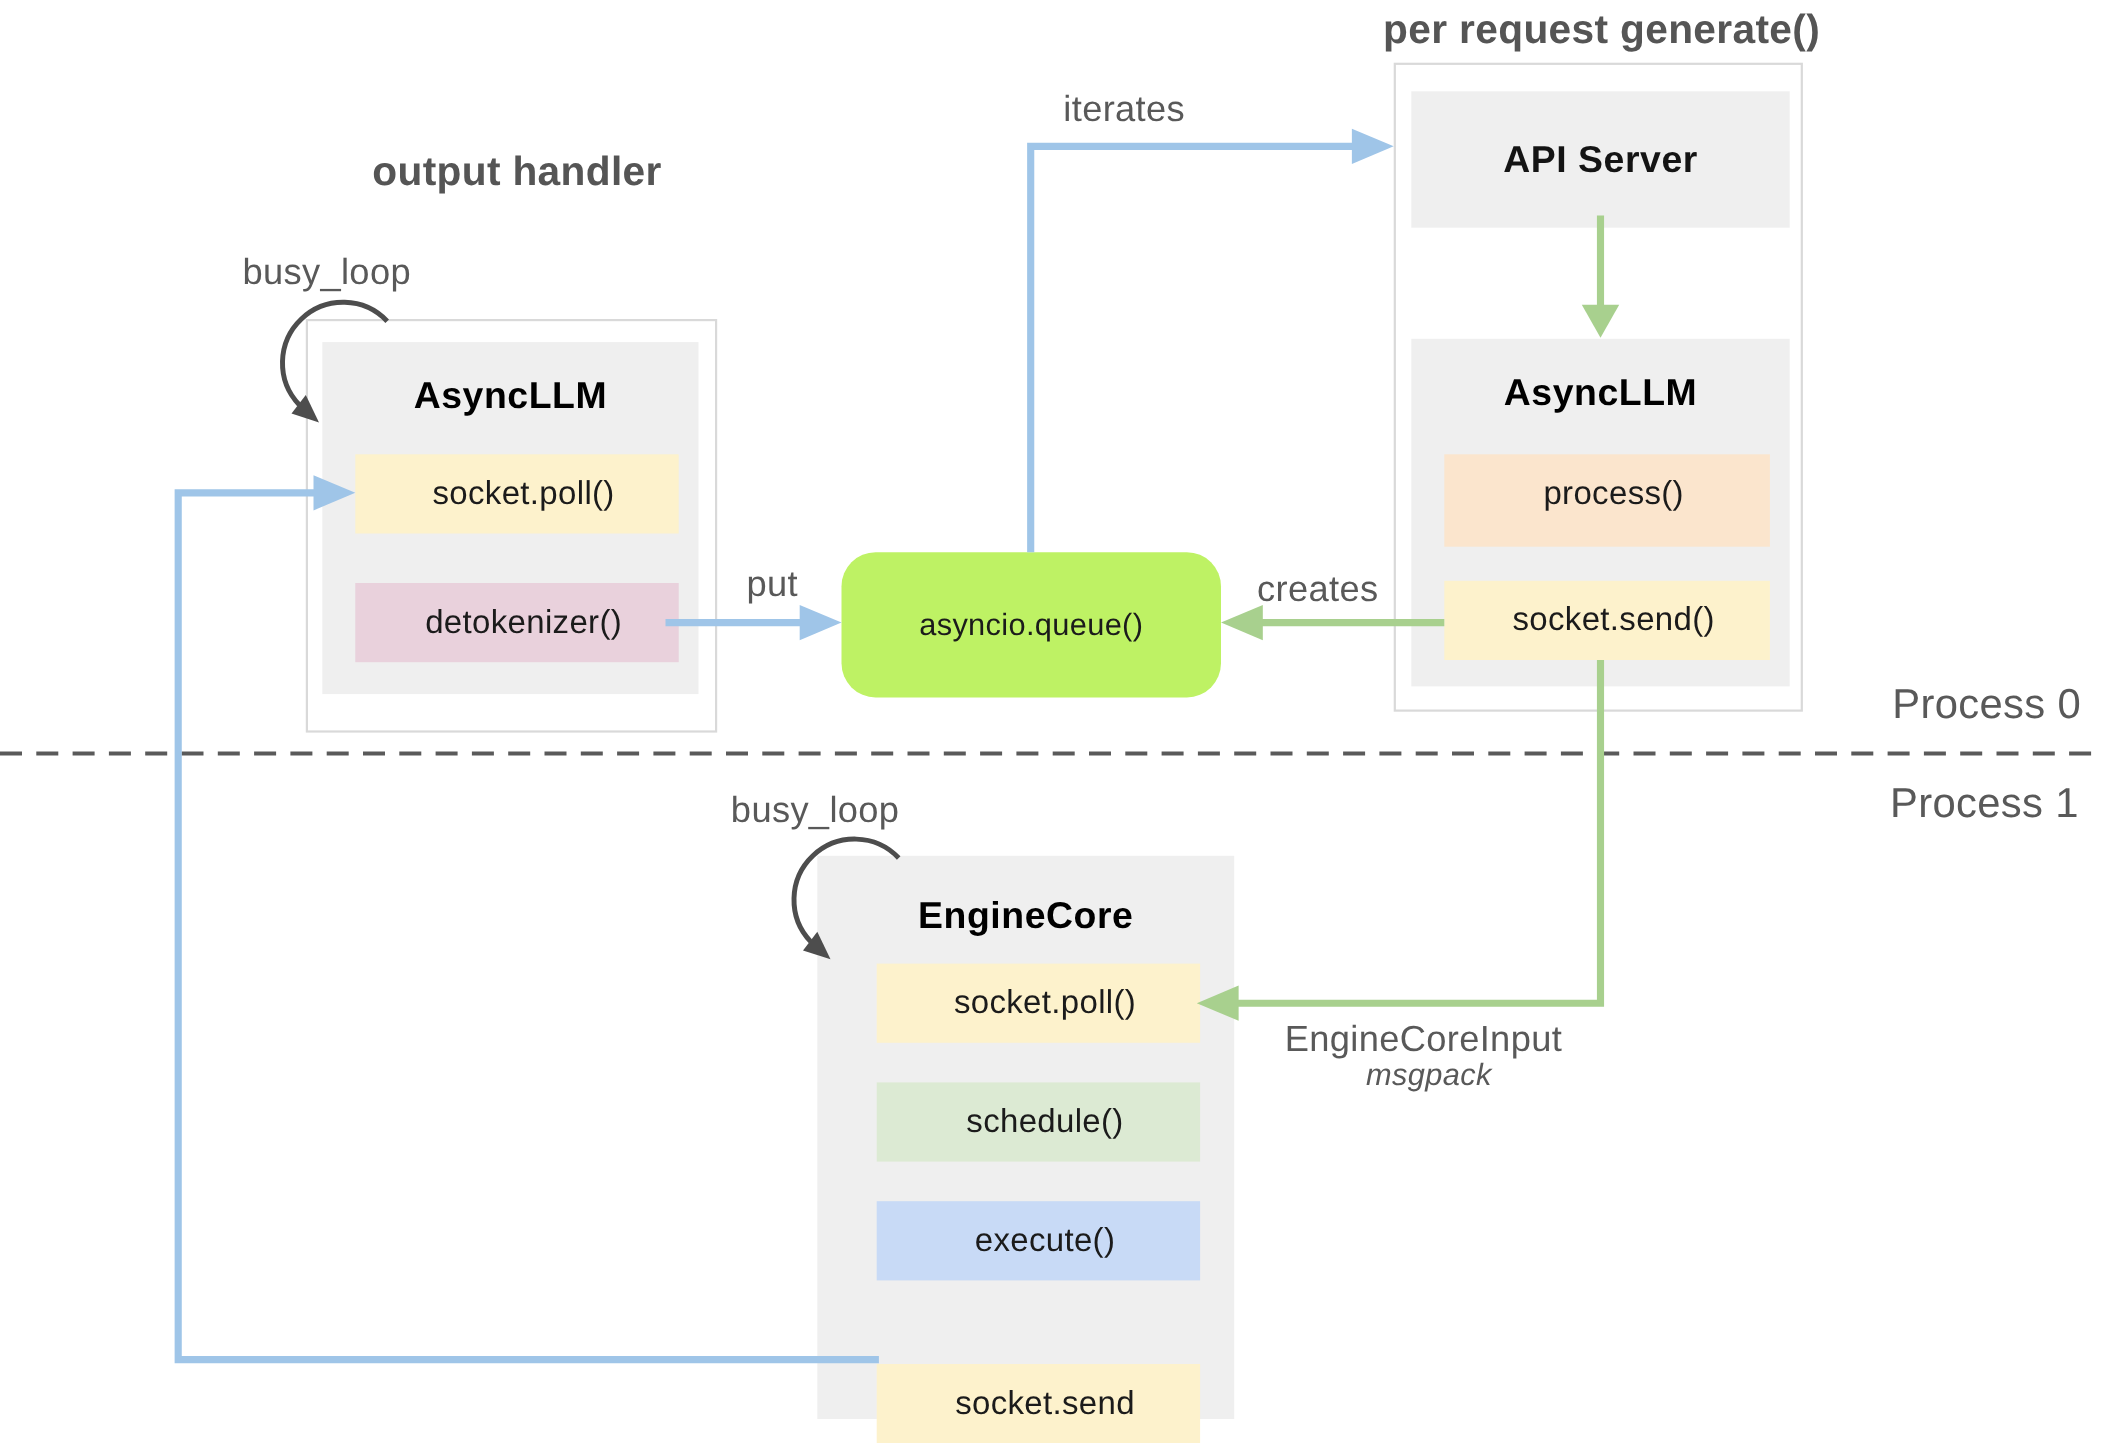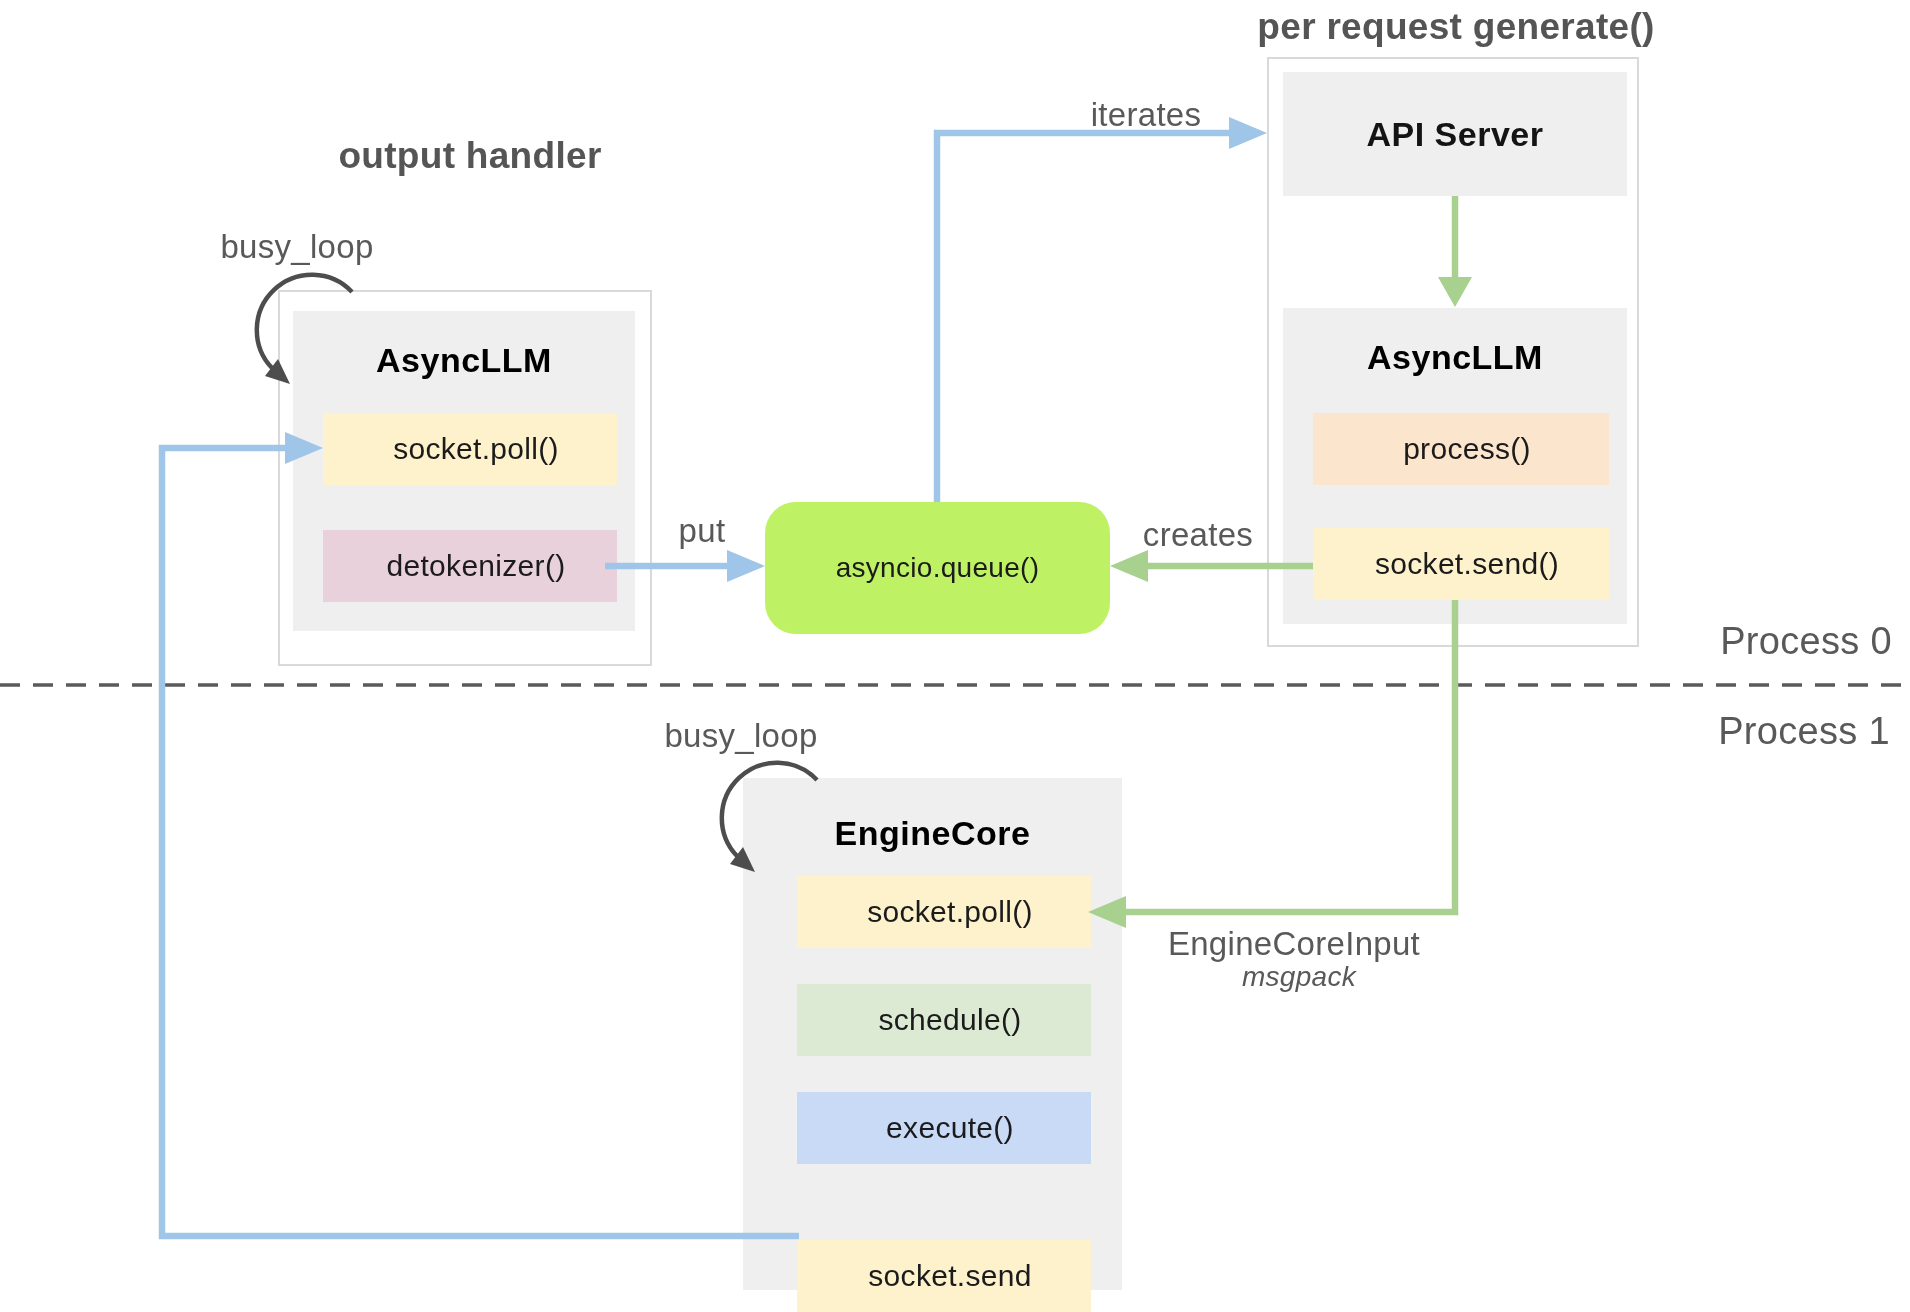--- a/index.html
+++ b/index.html
@@ -6,59 +6,59 @@
   body{font-family:"Liberation Sans", sans-serif;}
   .canvas{position:relative;width:1910px;height:1312px;background:#ffffff;overflow:hidden;}
 
   .overlay{position:absolute;left:0;top:0;width:1910px;height:1312px;pointer-events:none;z-index:5;}
 
   .outer-box{position:absolute;background:#ffffff;border:2px solid #d9d9d9;box-sizing:border-box;z-index:1;}
   .gray-box{position:absolute;background:#efefef;z-index:2;}
   .box-title{position:absolute;left:0;width:100%;text-align:center;font-weight:700;font-size:34px;color:#000000;letter-spacing:.5px;}
   .method{position:absolute;text-align:center;font-size:30px;color:#1b1b1b;letter-spacing:.3px;padding-left:12px;}
   .queue-box{position:absolute;background:#bef264;display:flex;align-items:center;justify-content:center;font-size:28px;color:#1b1b1b;z-index:2;letter-spacing:.3px;border-radius:31px;}
-  .api-box{display:flex;align-items:center;justify-content:center;}
+  .api-box{display:flex;align-items:center;justify-content:center;margin-top:11px;}
 
   .lbl{position:absolute;transform:translate(-50%,-50%);white-space:nowrap;color:#595959;font-size:33px;font-weight:500;z-index:6;letter-spacing:.3px;}
   .lbl-bold{font-weight:700;font-size:37px;color:#555555;}
   .lbl-proc{font-size:38px;font-weight:400;}
   .lbl-italic{font-style:italic;font-size:28px;font-weight:400;}
 </style>
 </head>
 <body>
 
 <div class="canvas">
 
   <div class="lbl lbl-bold" style="left:470px;top:156px;">output handler</div>
   <div class="lbl lbl-bold" style="left:1456px;top:27px;">per request generate()</div>
 
   <div class="lbl" style="left:297px;top:247px;">busy_loop</div>
   <div class="lbl" style="left:741px;top:736px;">busy_loop</div>
-  <div class="lbl" style="left:1146px;top:99px;margin-top:16px;">iterates</div>
+  <div class="lbl" style="left:1022px;top:99px;">iterates</div>
   <div class="lbl" style="left:702px;top:531px;">put</div>
   <div class="lbl" style="left:1198px;top:535px;">creates</div>
   <div class="lbl lbl-proc" style="left:1806px;top:641px;">Process 0</div>
   <div class="lbl lbl-proc" style="left:1804px;top:731px;">Process 1</div>
   <div class="lbl" style="left:1294px;top:944px;">EngineCoreInput</div>
   <div class="lbl lbl-italic" style="left:1299px;top:977px;">msgpack</div>
 
   <div class="outer-box" style="left:278px;top:290px;width:374px;height:376px;"></div>
   <div class="gray-box" style="left:293px;top:311px;width:342px;height:320px;">
     <div class="box-title" style="top:30px;">AsyncLLM</div>
     <div class="method" style="left: 30px; top: 102px; width: 282px; height: 72px; line-height: 72px; background: rgb(253, 242, 204);">socket.poll()</div>
     <div class="method" style="left: 30px; top: 219px; width: 282px; height: 72px; line-height: 72px; background: rgb(233, 209, 220);">detokenizer()</div>
   </div>
 
   <div class="queue-box" style="left:765px;top:502px;width:345px;height:132px;">asyncio.queue()</div>
 
   <div class="outer-box" style="left:1267px;top:57px;width:372px;height:590px;"></div>
   <div class="gray-box api-box" style="left:1283px;top:72px;width:344px;height:124px;font-weight:700;font-size:34px;color:#141414;letter-spacing:.5px;">API Server</div>
   <div class="gray-box" style="left:1283px;top:308px;width:344px;height:316px;">
     <div class="box-title" style="top:30px;">AsyncLLM</div>
-    <div class="method" style="left: 30px; top: 105px; width: 284px; height: 72px; line-height: 72px; background: rgb(251, 229, 205);">process()</div>
+    <div class="method" style="left: 30px; top: 105px; width: 284px; height: 84px; line-height: 72px; background: rgb(251, 229, 205);">process()</div>
     <div class="method" style="left: 30px; top: 220px; width: 284px; height: 72px; line-height: 72px; background: rgb(253, 242, 204);">socket.send()</div>
   </div>
 
   <div class="gray-box" style="left:743px;top:778px;width:379px;height:512px;">
     <div class="box-title" style="top:36px;">EngineCore</div>
     <div class="method" style="left: 54px; top: 98px; width: 282px; height: 72px; line-height: 72px; background: rgb(253, 242, 204);">socket.poll()</div>
     <div class="method" style="left: 54px; top: 314px; width: 282px; height: 72px; line-height: 72px; background: rgb(200, 218, 246);">execute()</div>
     <div class="method" style="left: 54px; top: 206px; width: 282px; height: 72px; line-height: 72px; background: rgb(220, 234, 211);">schedule()</div>
     <div class="method" style="left: 54px; top: 422px; width: 282px; height: 72px; line-height: 72px; background: rgb(253, 242, 204); margin-top: 40px;">socket.send</div>
   </div>

